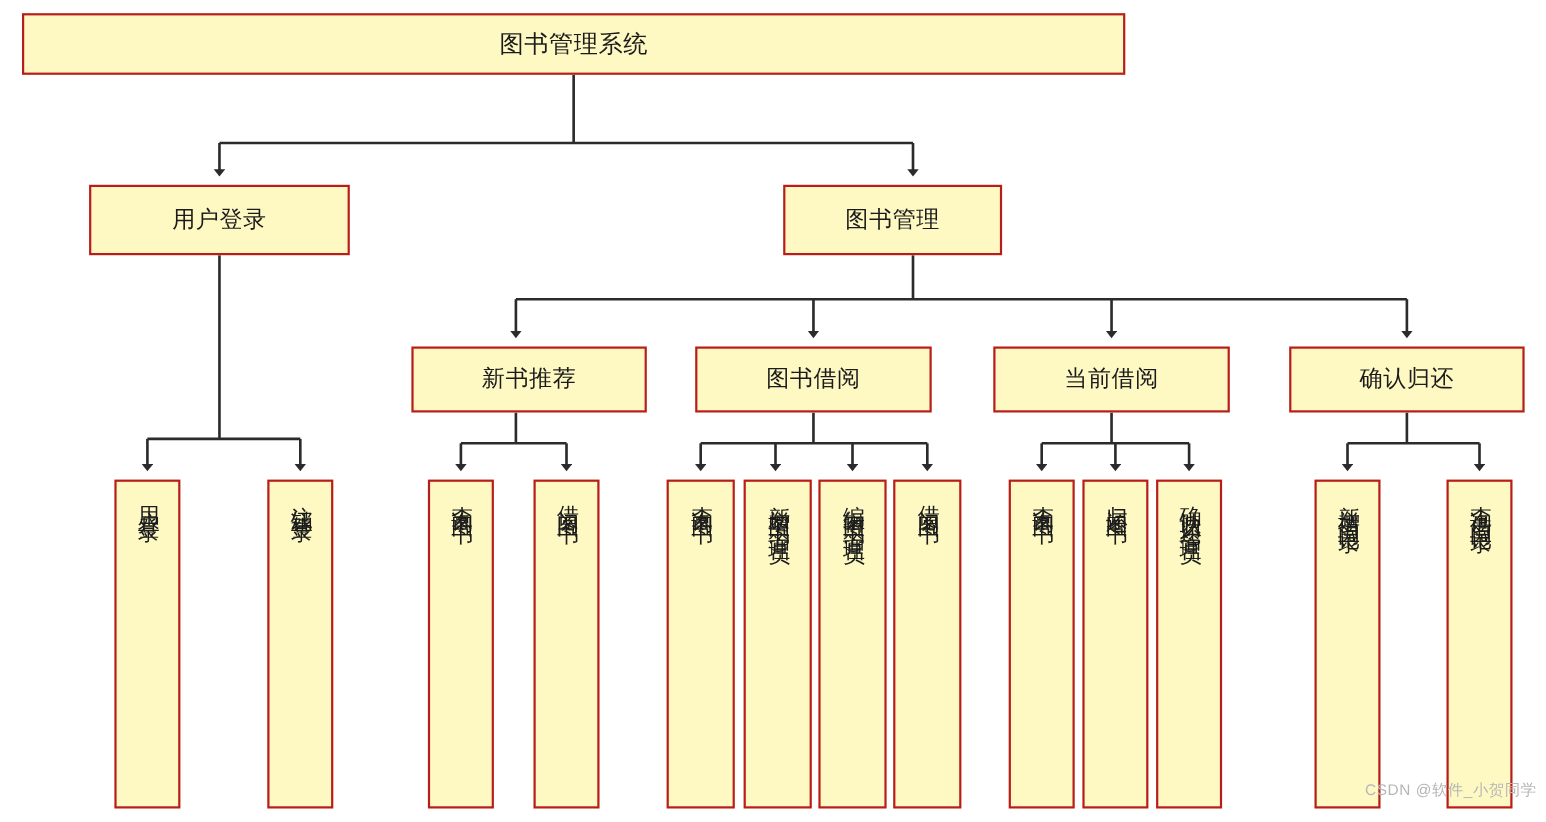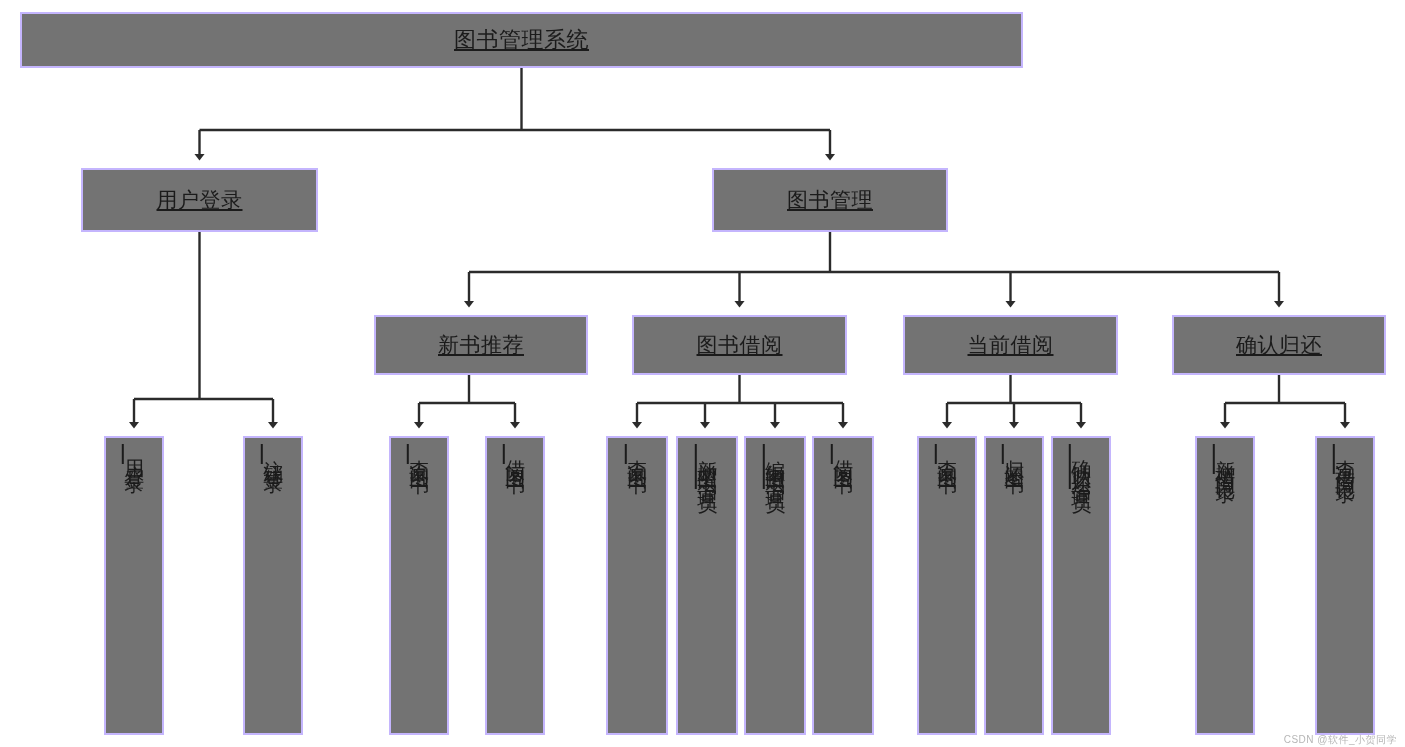--- a/index.html
+++ b/index.html
@@ -22,28 +22,27 @@
     position: absolute;
     left: 0;
     top: 0;
     width: 1405px;
     height: 747px;
     pointer-events: none;
   }
   .node {
     position: absolute;
     box-sizing: border-box;
-    background: #737373;
-    border: 2px solid #c4b5fd;
+    background: #fef9c3;
+    border: 2px solid #b91c1c;
     display: flex;
     align-items: center;
     justify-content: center;
     color: #1b1b1b;
     z-index: 2;
-    text-decoration: underline;
   }
   .node-label {
     display: block;
     text-align: center;
     line-height: 1.12;
     white-space: nowrap;
   }
   
   .node.horiz .node-label {
     font-size: 21px;
@@ -67,22 +66,22 @@
     white-space: nowrap;
     height: auto;
     max-height: 272px;
   }
   .node.vert.tall .node-label {
     max-height: 282px;
   }
   #watermark {
     position: absolute;
     right: 8px;
-    bottom: 0;
-    font-size: 10px;
+    bottom: 19px;
+    font-size: 14px;
     color: #b6b6b6;
     letter-spacing: 0.5px;
     z-index: 5;
     white-space: nowrap;
   }
 </style>
 </head>
 <body>
 
 <div id="diagram-root">
@@ -138,21 +137,21 @@
     </g>
   </svg>
 
   <div class="node horiz root" style="left:20px; top:12px; width:1003px; height:56px;">
     <span class="node-label">图书管理系统</span>
   </div>
 
   <div class="node horiz" style="left:81px; top:168px; width:237px; height:64px;">
     <span class="node-label">用户登录</span>
   </div>
-  <div class="node horiz" style="left:712px; top:168px; width:236px; height:64px;">
+  <div class="node horiz" style="left:712px; top:168px; width:199px; height:64px;">
     <span class="node-label">图书管理</span>
   </div>
 
   <div class="node horiz" style="left:362px; top:315px; width:214px; height:60px;margin-left:12px;">
     <span class="node-label">新书推荐</span>
   </div>
   <div class="node horiz" style="left:903px; top:315px; width:215px; height:60px;">
     <span class="node-label">当前借阅</span>
   </div>
   <div class="node horiz" style="left:632px; top:315px; width:215px; height:60px;">

